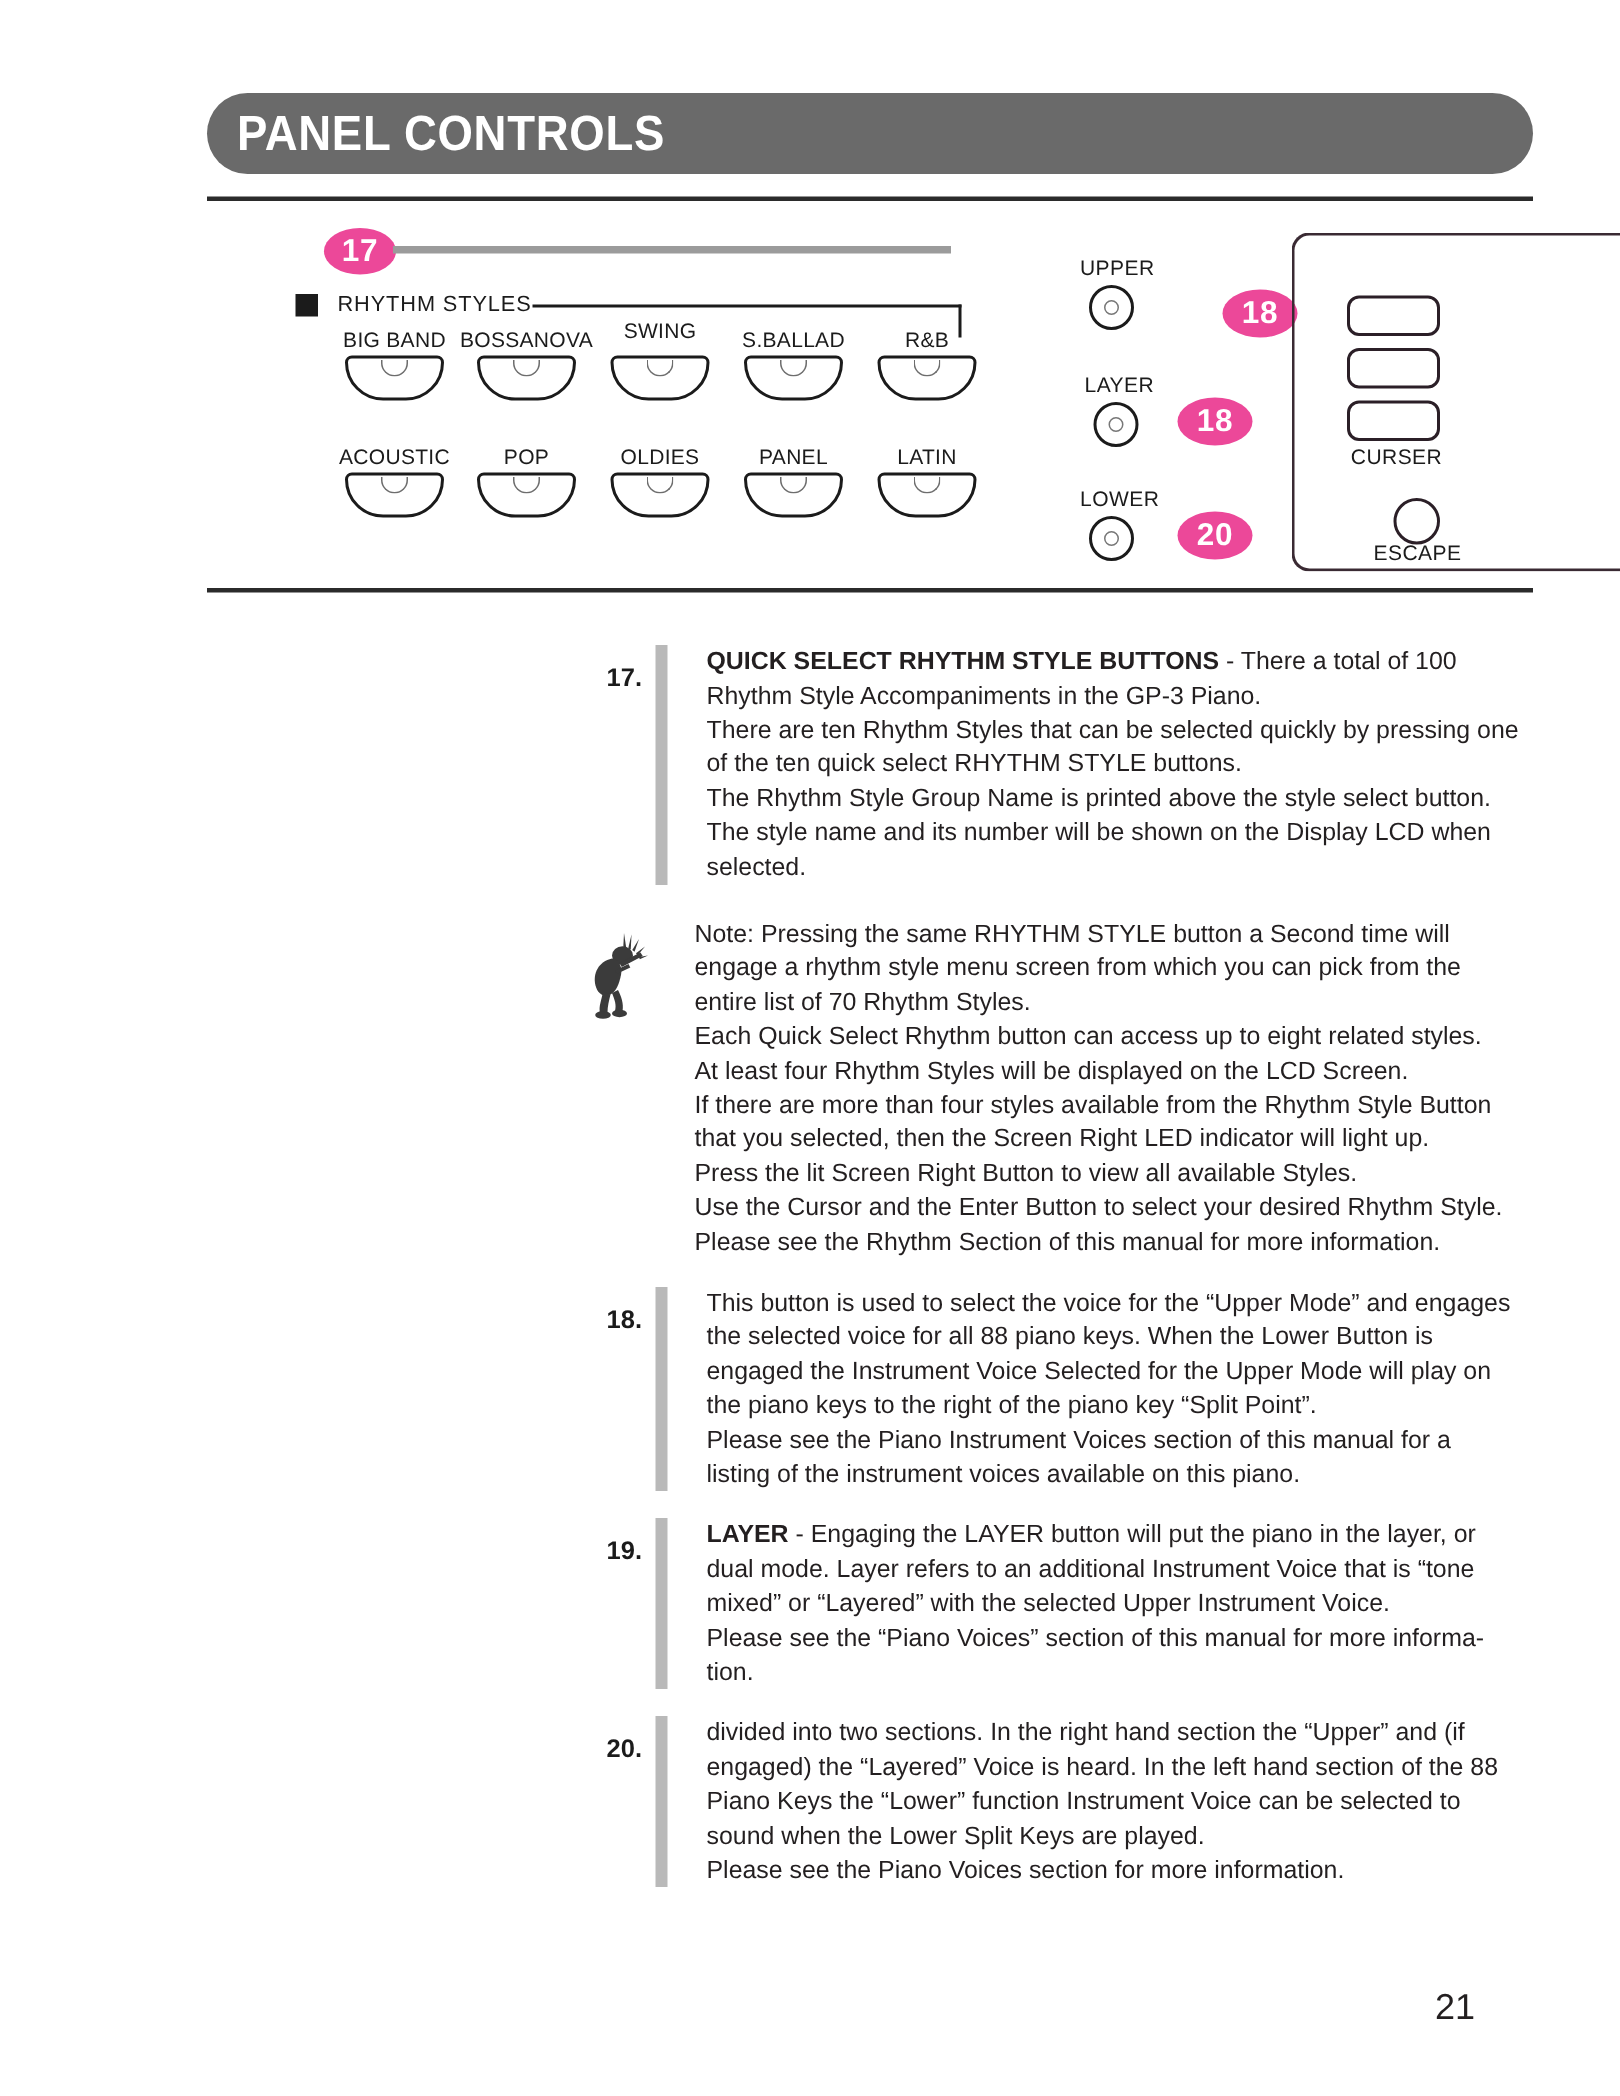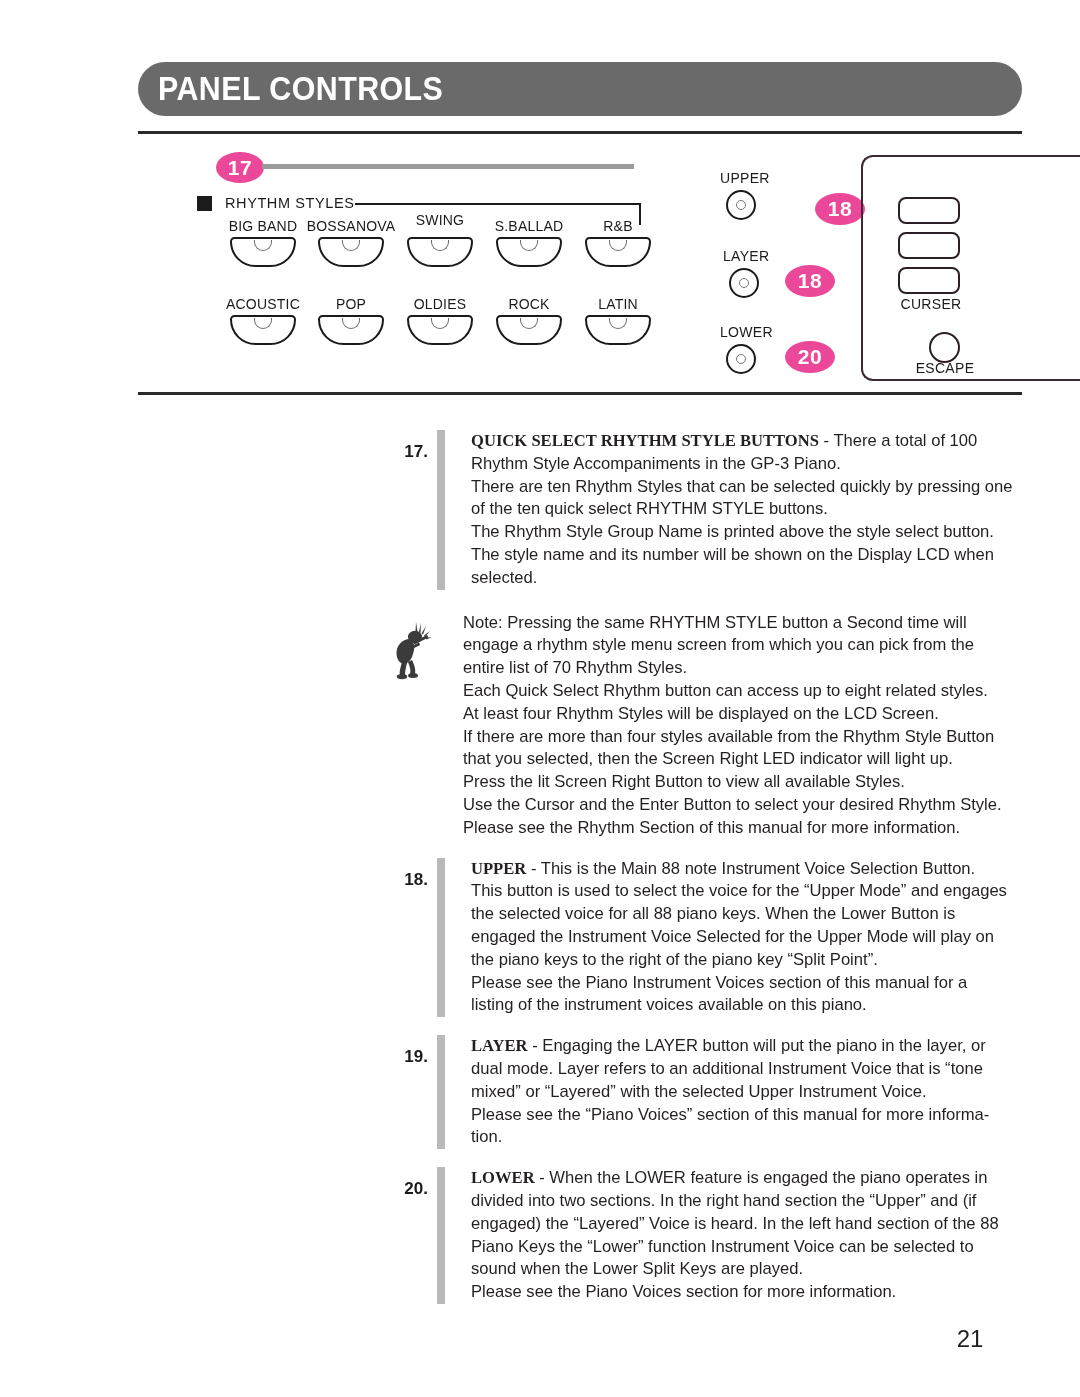--- a/index.html
+++ b/index.html
@@ -276,21 +276,21 @@
     margin-left: 9px;
     align-self: stretch;
   }
   .item-body {
     margin-left: 26px;
     font-size: 16.6px;
     line-height: 22.8px;
     color: #231f20;
     max-width: 580px;
   }
-  .item-body .lead { font-weight: bold; font-family: Liberation Serif, serif; }
+  .item-body .lead { font-weight: bold; }
   .tline { white-space: nowrap; }
 
   
   #note-item {
     display: flex;
     align-items: flex-start;
     margin-left: 375px;
     margin-top: 22px;
     margin-bottom: 18px;
   }
@@ -365,21 +365,21 @@
   </div>
   <div class="rs-col" style="left:303px; top:296px;">
     <div class="rs-label">POP</div>
     <div class="dome-btn"></div>
   </div>
   <div class="rs-col" style="left:392px; top:296px;">
     <div class="rs-label">OLDIES</div>
     <div class="dome-btn"></div>
   </div>
   <div class="rs-col" style="left:481px; top:296px;">
-    <div class="rs-label">ROCK</div>
+    <div class="rs-label">PANEL</div>
     <div class="dome-btn"></div>
   </div>
   <div class="rs-col" style="left:570px; top:296px;">
     <div class="rs-label">LATIN</div>
     <div class="dome-btn"></div>
   </div>
 
   <div class="ulg" style="left:720px; top:170px;">
     <div class="ulg-label">UPPER</div>
     <div class="round-btn"></div>
@@ -462,21 +462,20 @@
       <div class="tline">Press the lit Screen Right Button to view all available Styles.</div>
       <div class="tline">Use the Cursor and the Enter Button to select your desired Rhythm Style.</div>
       <div class="tline">Please see the Rhythm Section of this manual for more information.</div>
     </div>
   </div>
 
   <div class="item">
     <div class="item-num">18.</div>
     <div class="item-bar"></div>
     <div class="item-body">
-      <div class="tline"><span class="lead">UPPER</span><span> - This is the Main 88 note Instrument Voice Selection Button.</span></div>
       <div class="tline">This button is used to select the voice for the “Upper Mode” and engages</div>
       <div class="tline">the selected voice for all 88 piano keys.  When the Lower Button is</div>
       <div class="tline">engaged the Instrument Voice Selected for the Upper Mode will play on</div>
       <div class="tline">the piano keys to the right of the piano key “Split Point”.</div>
       <div class="tline">Please see the Piano Instrument Voices section of this manual for a</div>
       <div class="tline">listing of the instrument voices available on this piano.</div>
     </div>
   </div>
 
   <div class="item">
@@ -488,21 +487,20 @@
       <div class="tline">mixed” or “Layered” with the selected Upper Instrument Voice.</div>
       <div class="tline">Please see the “Piano Voices” section of this manual for more informa-</div>
       <div class="tline">tion.</div>
     </div>
   </div>
 
   <div class="item">
     <div class="item-num">20.</div>
     <div class="item-bar"></div>
     <div class="item-body">
-      <div class="tline"><span class="lead">LOWER</span><span> - When the LOWER feature is engaged the piano operates in</span></div>
       <div class="tline">divided into two sections.  In the right hand section the “Upper” and (if</div>
       <div class="tline">engaged) the “Layered” Voice is heard.  In the left hand section of the 88</div>
       <div class="tline">Piano Keys the “Lower” function Instrument Voice can be selected to</div>
       <div class="tline">sound when the Lower Split Keys are played.</div>
       <div class="tline">Please see the Piano Voices section for more information.</div>
     </div>
   </div>
 
 </div>
 

